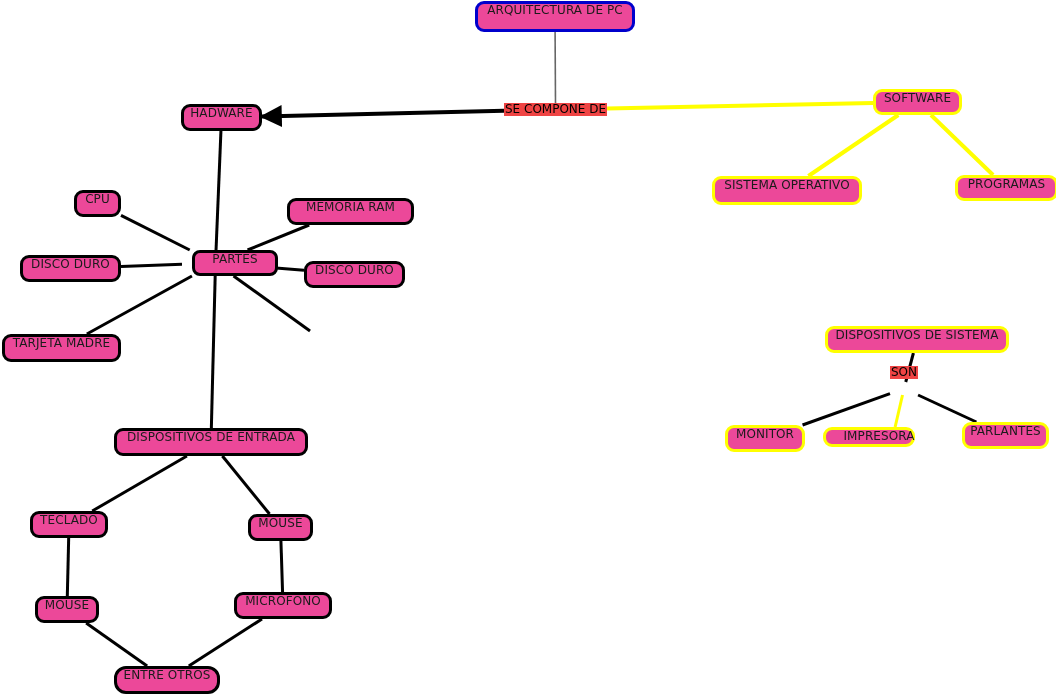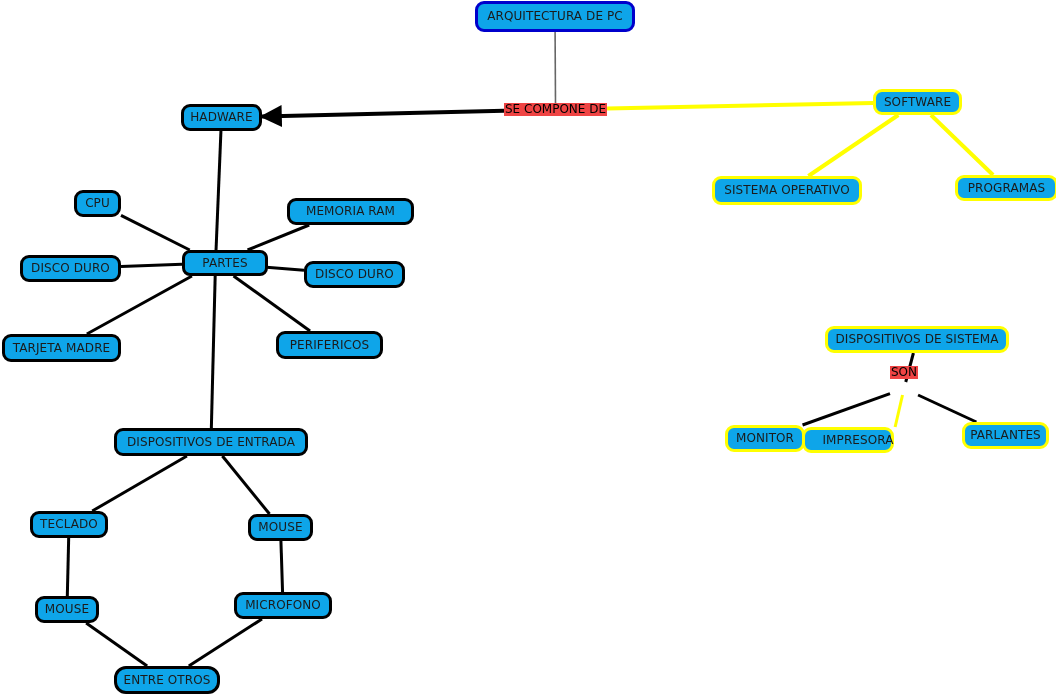--- a/index.html
+++ b/index.html
@@ -26,23 +26,22 @@
     left: 0;
     top: 0;
     width: 1056px;
     height: 696px;
     z-index: 1;
   }
   .node {
     position: absolute;
     box-sizing: border-box;
     display: flex;
-    align-items: center;
     justify-content: center;
-    background: #0ea5e9;
+    background: #ec4899;
     border-radius: 9px;
     z-index: 3;
     white-space: nowrap;
     color: #1b1b1b;
     letter-spacing: 0.1px;
   }
   .node.black {
     border: 3px solid #000000;
   }
   .node.blue {
@@ -109,40 +108,37 @@
     </div>
     <div class="node yellow" style="left: 873px; top: 89px; width: 89px; height: 26px;">
       <span class="label">SOFTWARE</span>
     </div>
     <div class="node yellow" style="left: 712px; top: 176px; width: 150px; height: 29px;">
       <span class="label">SISTEMA OPERATIVO</span>
     </div>
     <div class="node yellow" style="left: 955px; top: 175px; width: 103px; height: 26px;">
       <span class="label">PROGRAMAS</span>
     </div>
-    <div class="node black" style="left: 182px; top: 250px; width: 86px; height: 26px; border-radius: 8px;">
+    <div class="node black" style="left: 192px; top: 250px; width: 86px; height: 26px; border-radius: 8px;">
       <span class="label">PARTES</span>
     </div>
     <div class="node black" style="left: 74px; top: 190px; width: 47px; height: 27px;">
       <span class="label">CPU</span>
     </div>
     <div class="node black" style="left: 287px; top: 198px; width: 127px; height: 27px;">
       <span class="label">MEMORIA RAM</span>
     </div>
     <div class="node black" style="left: 20px; top: 255px; width: 101px; height: 27px;">
       <span class="label">DISCO DURO</span>
     </div>
     <div class="node black" style="left: 304px; top: 261px; width: 101px; height: 27px;">
       <span class="label">DISCO DURO</span>
     </div>
     <div class="node black" style="left: 2px; top: 334px; width: 119px; height: 28px;">
       <span class="label">TARJETA MADRE</span>
-    </div>
-    <div class="node black" style="left: 276px; top: 331px; width: 107px; height: 28px;">
-      <span class="label">PERIFERICOS</span>
     </div>
     <div class="node black" style="left: 114px; top: 428px; width: 194px; height: 28px;">
       <span class="label">DISPOSITIVOS DE ENTRADA</span>
     </div>
     <div class="node black" style="left: 30px; top: 511px; width: 78px; height: 27px;">
       <span class="label">TECLADO</span>
     </div>
     <div class="node black" style="left: 248px; top: 514px; width: 65px; height: 27px;">
       <span class="label">MOUSE</span>
     </div>
@@ -154,21 +150,21 @@
     </div>
     <div class="node black" style="left: 114px; top: 666px; width: 106px; height: 28px; border-radius: 12px;">
       <span class="label">ENTRE OTROS</span>
     </div>
     <div class="node yellow" style="left: 825px; top: 326px; width: 184px; height: 27px;">
       <span class="label">DISPOSITIVOS DE SISTEMA</span>
     </div>
     <div class="node yellow" style="left: 725px; top: 425px; width: 80px; height: 27px;">
       <span class="label">MONITOR</span>
     </div>
-    <div class="node yellow" style="left: 802px; top: 427px; width: 92px; height: 26px; padding-left: 20px;">
+    <div class="node yellow" style="left: 823px; top: 427px; width: 92px; height: 20px; padding-left: 20px;">
       <span class="label">IMPRESORA</span>
     </div>
     <div class="node yellow" style="left: 962px; top: 422px; width: 87px; height: 27px;">
       <span class="label">PARLANTES</span>
     </div>
     <div class="plain-label" style="left: 504px; top: 103px;">SE COMPONE DE</div>
     <div class="plain-label" style="left: 890px; top: 366px;">SON</div>
   </div>
 
 </body></html>

